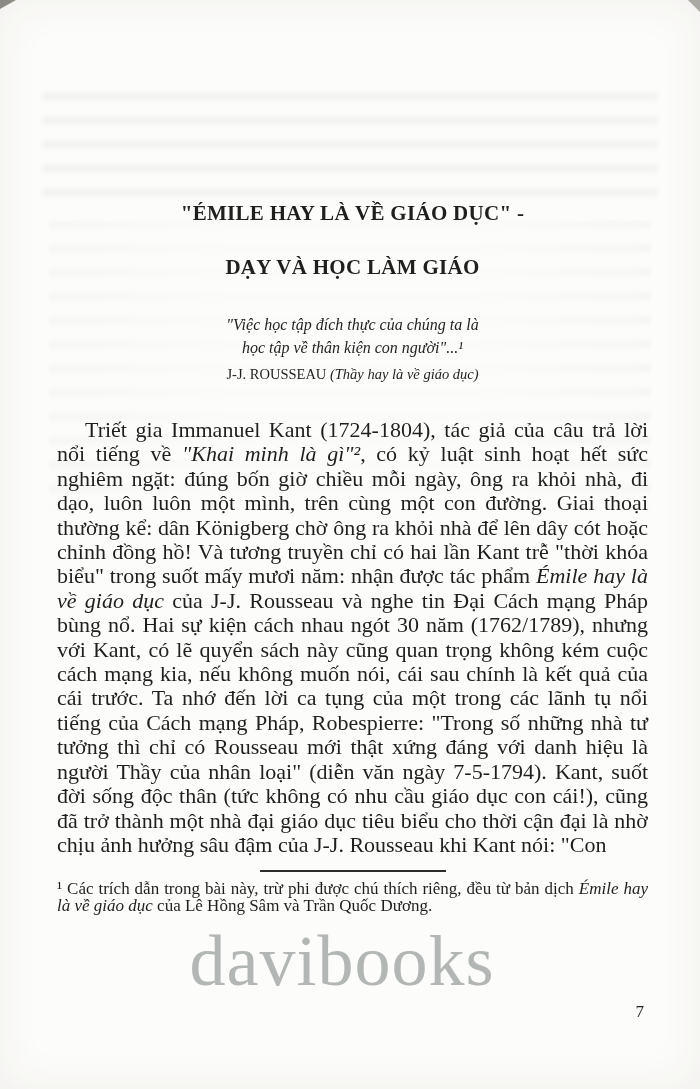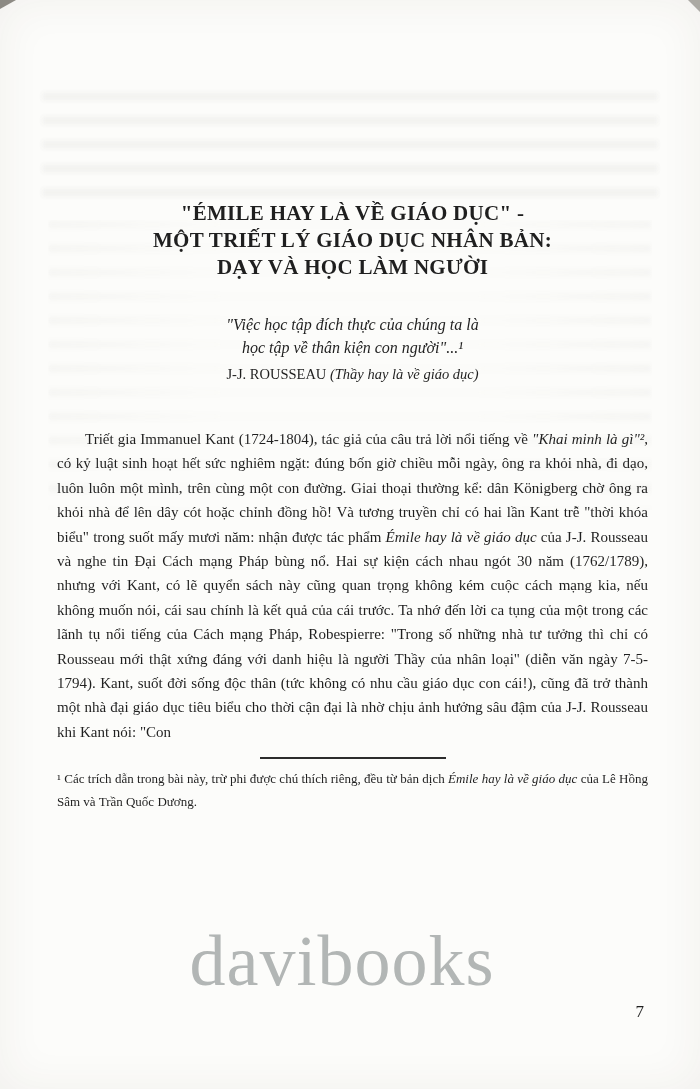--- a/index.html
+++ b/index.html
@@ -64,37 +64,37 @@
     font-size:16px;
     line-height:23px;
   }
   .attribution{
     margin-top:7px;
     text-align:center;
     font-size:14.5px;
   }
   .attribution .work{font-style:italic;}
   .body-text{
-    margin-top:44px;
-    font-size:15px;
+    margin-top:35px;
+    font-size:22px;
     line-height:24.4px;
     text-align:justify;
     text-indent:28px;
   }
   .it{font-style:italic;}
   .footnote-rule{
     margin-top:13px;
     width:186px;
     border:0;
     border-top:2px solid #2c2c2c;
   }
   .footnotes{
     margin-top:7px;
-    font-size:13px;
-    line-height:23px;
+    font-size:17px;
+    line-height:17px;
     text-align:justify;
   }
   .footnotes p{margin:0 0 1px 0;}
   .watermark{
     position:absolute;
     left:0;width:684px;top:924px;
     text-align:center;
     color:var(--watermark);
     opacity:.85;
     pointer-events:none;
@@ -124,22 +124,22 @@
 
   <div class="ghost ghost-1"></div>
   <div class="ghost ghost-2"></div>
   <div class="corner-tl"></div>
   <div class="corner-tr"></div>
 
   <div class="content">
 
     <h1 class="title">
       <span>"ÉMILE HAY LÀ VỀ GIÁO DỤC" -</span><br>
-      <span>MỘT TRIẾT LÝ GIÁO DỤC NHÂN BẢN:</span><br>
-      <span>DẠY VÀ HỌC LÀM NGƯỜI</span>
+      <br>
+      <span>DẠY VÀ HỌC LÀM GIÁO</span>
     </h1>
 
 
     <div class="epigraph">
       <span>"Việc học tập đích thực của chúng ta là</span><br>
       <span>học tập về thân kiện con người"...¹</span>
     </div>
 
     <div class="attribution">
       <span class="name">J-J. ROUSSEAU </span><span class="work">(Thầy hay là về giáo dục)</span>

